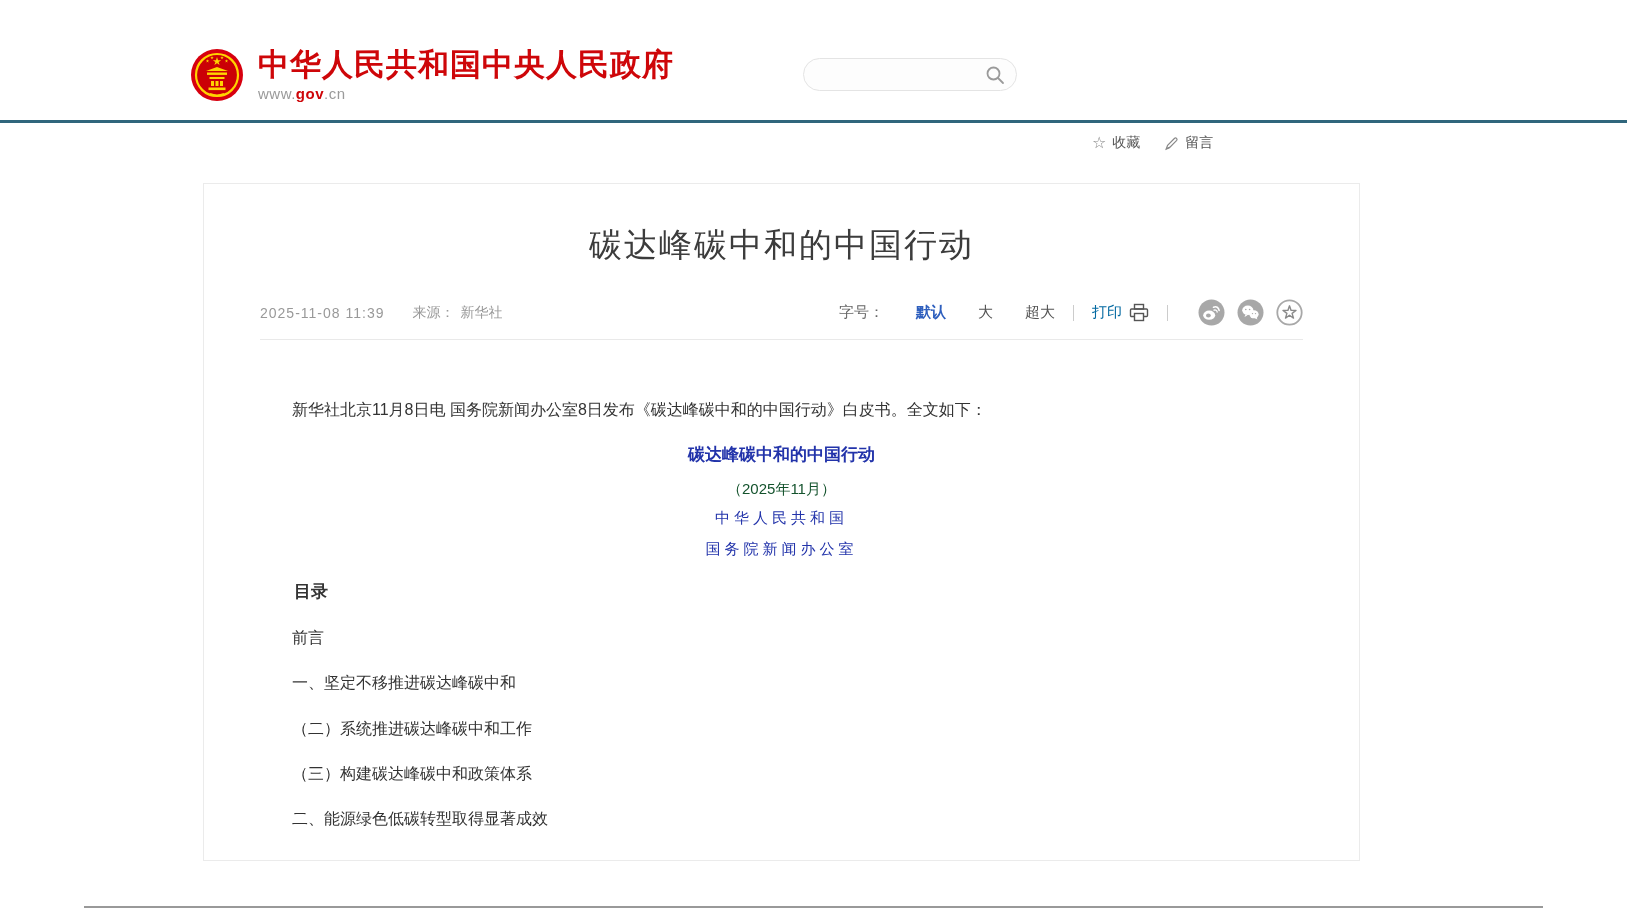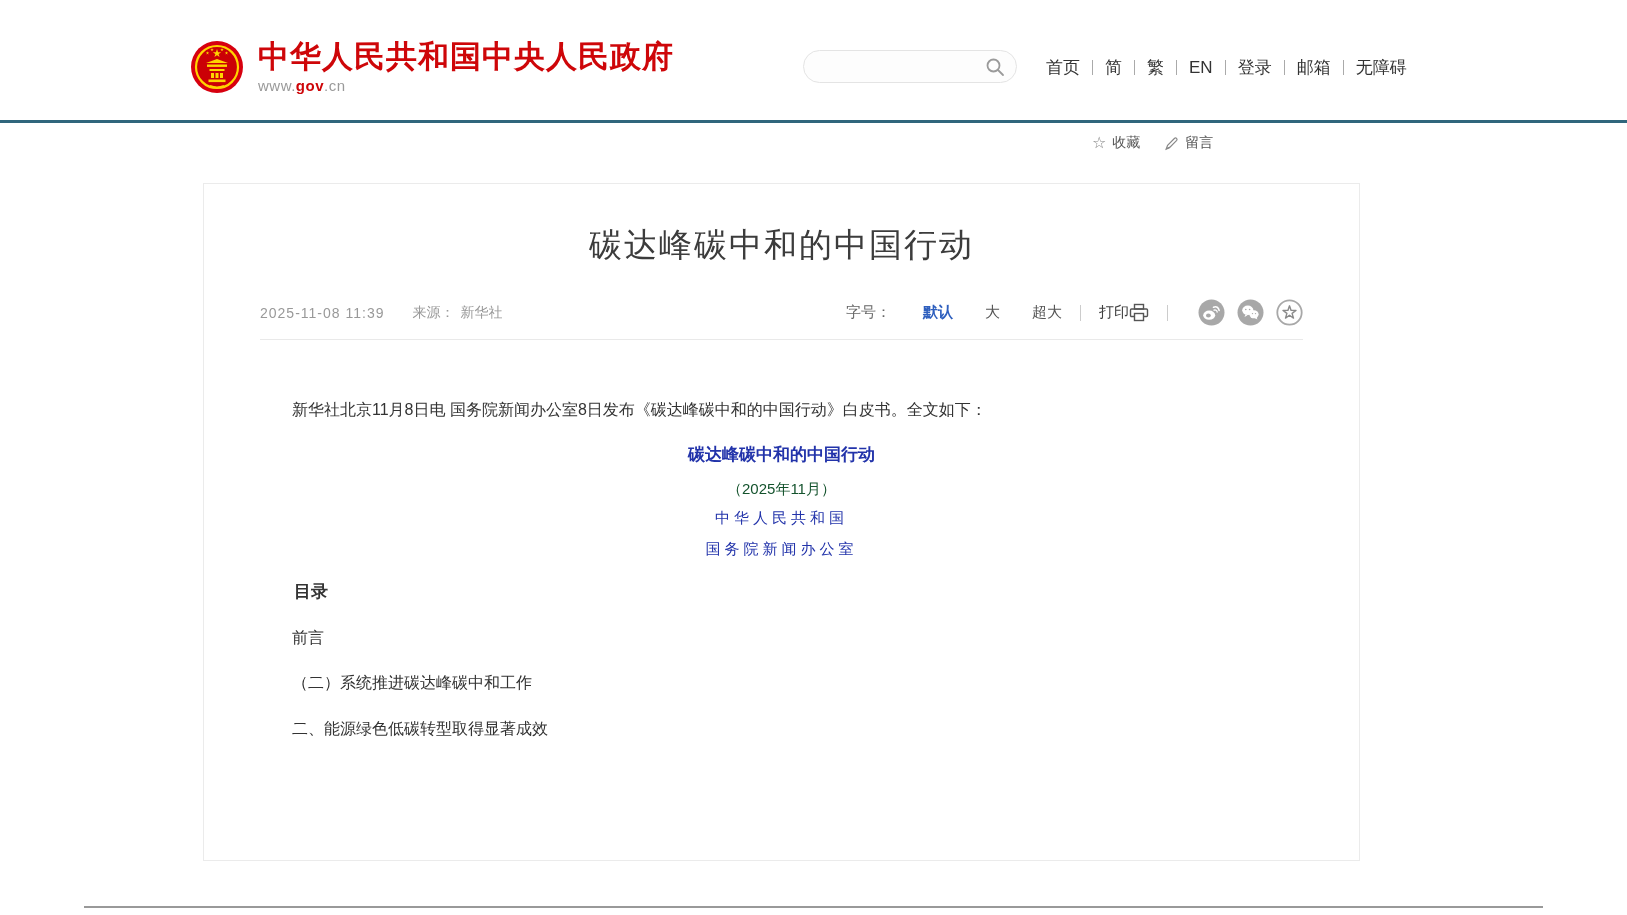--- a/index.html
+++ b/index.html
@@ -6,21 +6,21 @@
   html,body { margin:0; padding:0; }
   body {
     width:1627px; height:915px; position:relative; overflow:hidden;
     background:#ffffff;
     font-family:"Liberation Sans","DejaVu Sans",sans-serif;
     color:#333;
   }
   a { text-decoration:none; cursor:pointer; }
 
   
-  .site-header { position:absolute; top:0; left:0; right:0; height:132px; background:#fff; }
+  .site-header { position:absolute; top:8px; left:0; right:0; height:132px; background:#fff; }
   .brand { position:absolute; left:190px; top:40px; display:flex; align-items:center; gap:14px; }
   .emblem { width:54px; height:54px; display:block; }
   .site-title { font-size:31px; font-weight:bold; color:#CE0609; letter-spacing:1px; line-height:1.1; }
   .site-url { font-size:15px; color:#9a9a9a; margin-top:3px; letter-spacing:.5px; }
   .url-gov { color:#CE0609; font-weight:bold; }
 
   .search-box { position:absolute; left:803px; top:50px; width:214px; height:33px;
     border:1px solid #e4e4e4; background:#fdfdfd; border-radius:17px; }
   .search-input { position:absolute; inset:0; width:100%; height:100%; border:none; background:transparent;
     outline:none; padding:0 40px 0 16px; font-size:14px; border-radius:17px; color:#333; }
@@ -50,21 +50,21 @@
     font-size:14px; color:#999; }
   .meta-left { display:flex; align-items:center; }
   .meta-date { letter-spacing:1px; }
   .meta-source-label { margin-left:28px; }
   .meta-source { margin-left:6px; }
   .meta-right { display:flex; align-items:center; font-size:15px; color:#555; }
   .fs-label { color:#666; }
   .fs-btn { margin-left:8px; color:#555;padding-left:24px; }
   .fs-btn.active { color:#2E5FBE; font-weight:bold; }
   .meta-sep { width:1px; height:16px; background:#ccc; margin:0 18px; display:inline-block; }
-  .print-btn { display:flex; align-items:center; color:#404040; }
+  .print-btn { display:flex; align-items:center; gap:7px; color:#0369a1; }
   .share-icon { margin-left:12px; display:inline-flex; cursor:pointer; }
 
   .meta-divider { border-bottom:1px solid #e9e9e9; margin-top:13px; }
 
   
   .article-body { font-size:16px; color:#333; }
   .article-body p { margin:26px 0; line-height:1.2; }
   .indent { text-indent:2em; }
   .intro-p { margin-top:60px !important; }
   .doc-title { text-align:center; color:#2233AA; font-weight:bold; font-size:17px; margin:26px 0 0 !important; }
@@ -104,35 +104,20 @@
   </div>
 
   <div class="search-box">
     <input class="search-input" type="text" placeholder="" style="">
     <svg class="search-icon" viewBox="0 0 20 20">
       <circle cx="8.5" cy="8.5" r="6" fill="none" stroke="#9a9a9a" stroke-width="1.8"></circle>
       <line x1="13" y1="13" x2="18" y2="18" stroke="#9a9a9a" stroke-width="1.8" stroke-linecap="round"></line>
     </svg>
   </div>
 
-  <nav class="top-nav">
-    <a>首页</a>
-    <span class="nav-sep"></span>
-    <a>简</a>
-    <span class="nav-sep"></span>
-    <a>繁</a>
-    <span class="nav-sep"></span>
-    <a>EN</a>
-    <span class="nav-sep"></span>
-    <a>登录</a>
-    <span class="nav-sep"></span>
-    <a>邮箱</a>
-    <span class="nav-sep"></span>
-    <a>无障碍</a>
-  </nav>
 </header>
 
 <div class="teal-line"></div>
 
 <div class="action-row">
   <a class="action">
     <span class="star-glyph">☆</span>
     <span>收藏</span>
   </a>
   <a class="action">
@@ -202,19 +187,21 @@
   <div class="meta-divider"></div>
 
   <div class="article-body">
     <p class="indent intro-p">新华社北京11月8日电 国务院新闻办公室8日发布《碳达峰碳中和的中国行动》白皮书。全文如下：</p>
     <p class="doc-title">碳达峰碳中和的中国行动</p>
     <p class="doc-sub">（2025年11月）</p>
     <p class="doc-author">中华人民共和国</p>
     <p class="doc-author">国务院新闻办公室</p>
     <p class="toc-heading indent">目录</p>
     <p class="indent">前言</p>
+    <p class="indent">一、坚定不移推进碳达峰碳中和</p>
     <p class="indent">（二）系统推进碳达峰碳中和工作</p>
+    <p class="indent">（三）构建碳达峰碳中和政策体系</p>
     <p class="indent">二、能源绿色低碳转型取得显著成效</p>
 
   </div>
 </main>
 
 <div class="bottom-line"></div>
 
 </body></html>

